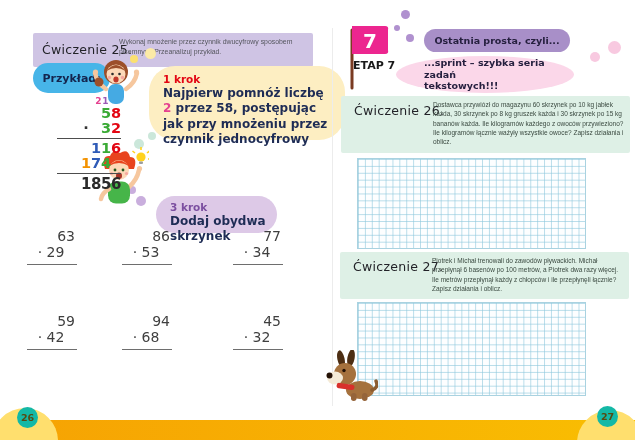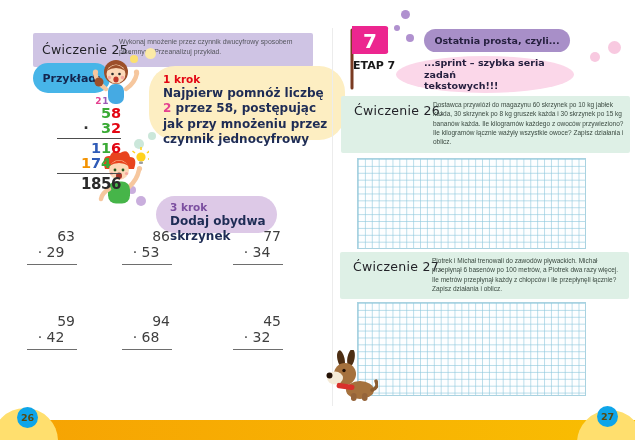--- a/index.html
+++ b/index.html
@@ -70,21 +70,21 @@
   #grid-1 { left:357px; top:158px; width:229px; height:91px; }
   #grid-2 { left:357px; top:302px; width:229px; height:94px; }
 
   
   .dot { position:absolute; border-radius:50%; }
 
   
   .bottom-bar { left:0; top:420px; width:635px; height:20px;
                 background:linear-gradient(90deg,#f6a203,#f9be02); }
   .corner-disc { border-radius:50%; background:#ffdf6e; }
-  .pgnum { width:21px; height:21px; border-radius:50%; background:#0ea5e9;
+  .pgnum { width:21px; height:21px; border-radius:50%; background:#14b8a6;
            display:flex; align-items:center; justify-content:center;
            font-family:"DejaVu Sans", sans-serif; font-weight:bold; font-size:9.5px; color:#564a12;text-align:right; }
 </style>
 </head>
 <body>
 
 <div class="spread">
 
   <div class="abs header-box">
     <span class="exercise-label">Ćwiczenie 25.</span>

